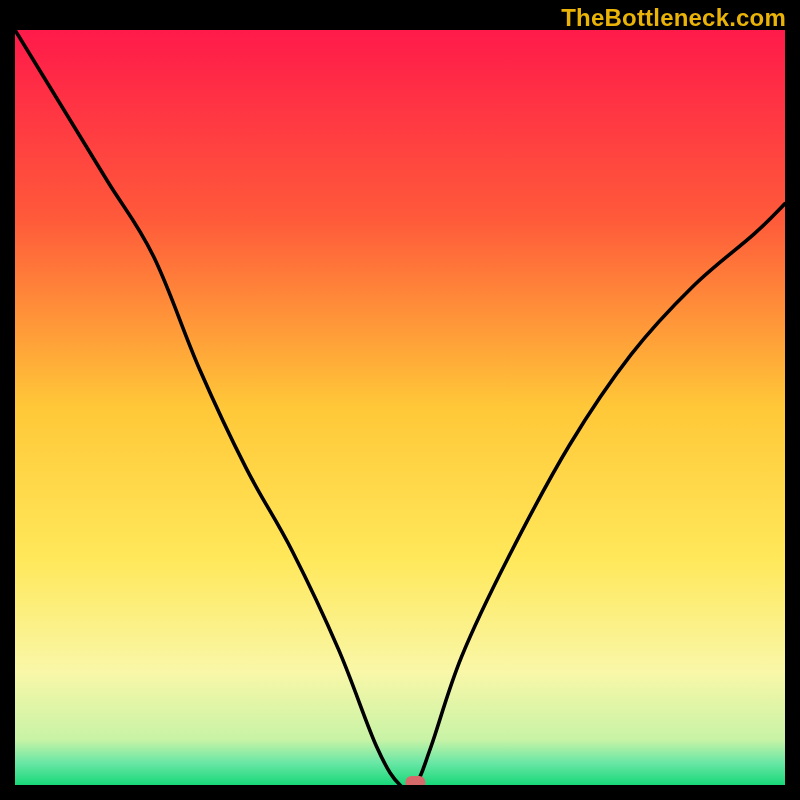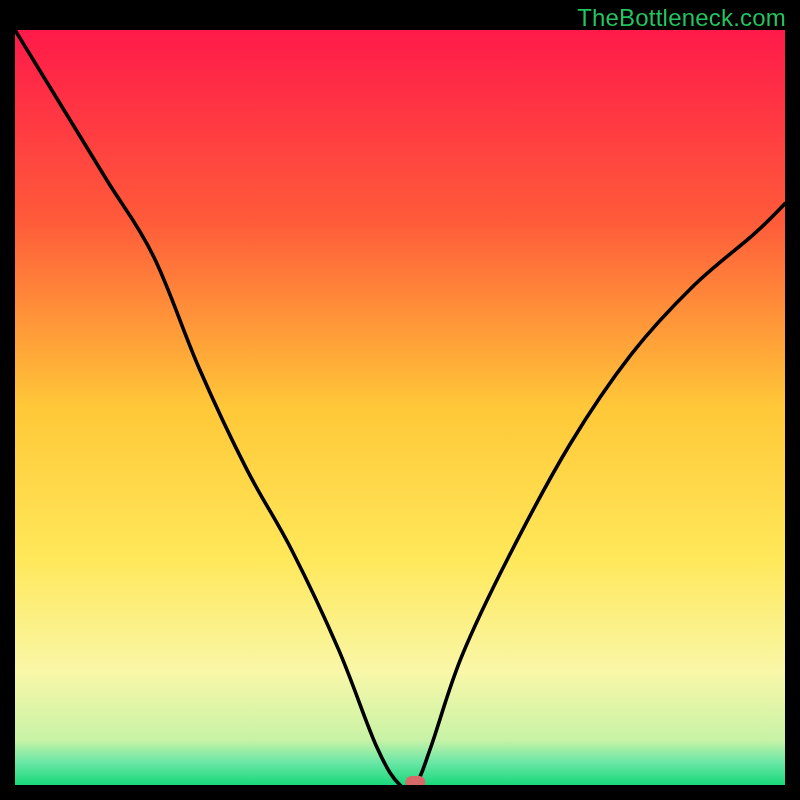--- a/index.html
+++ b/index.html
@@ -14,23 +14,23 @@
   .frame {
     position: relative;
     width: 800px;
     height: 800px;
     background: #000;
   }
   .watermark {
     position: absolute;
     top: 4px;
     right: 14px;
-    color: #22c55e;
+    color: #eab308;
     font-size: 24px;
-    font-weight: 400;
+    font-weight: 700;
     letter-spacing: 0.2px;
     z-index: 3;
     user-select: none;
   }
   .plot {
     position: absolute;
     left: 15px;
     top: 30px;
     width: 770px;
     height: 755px;

